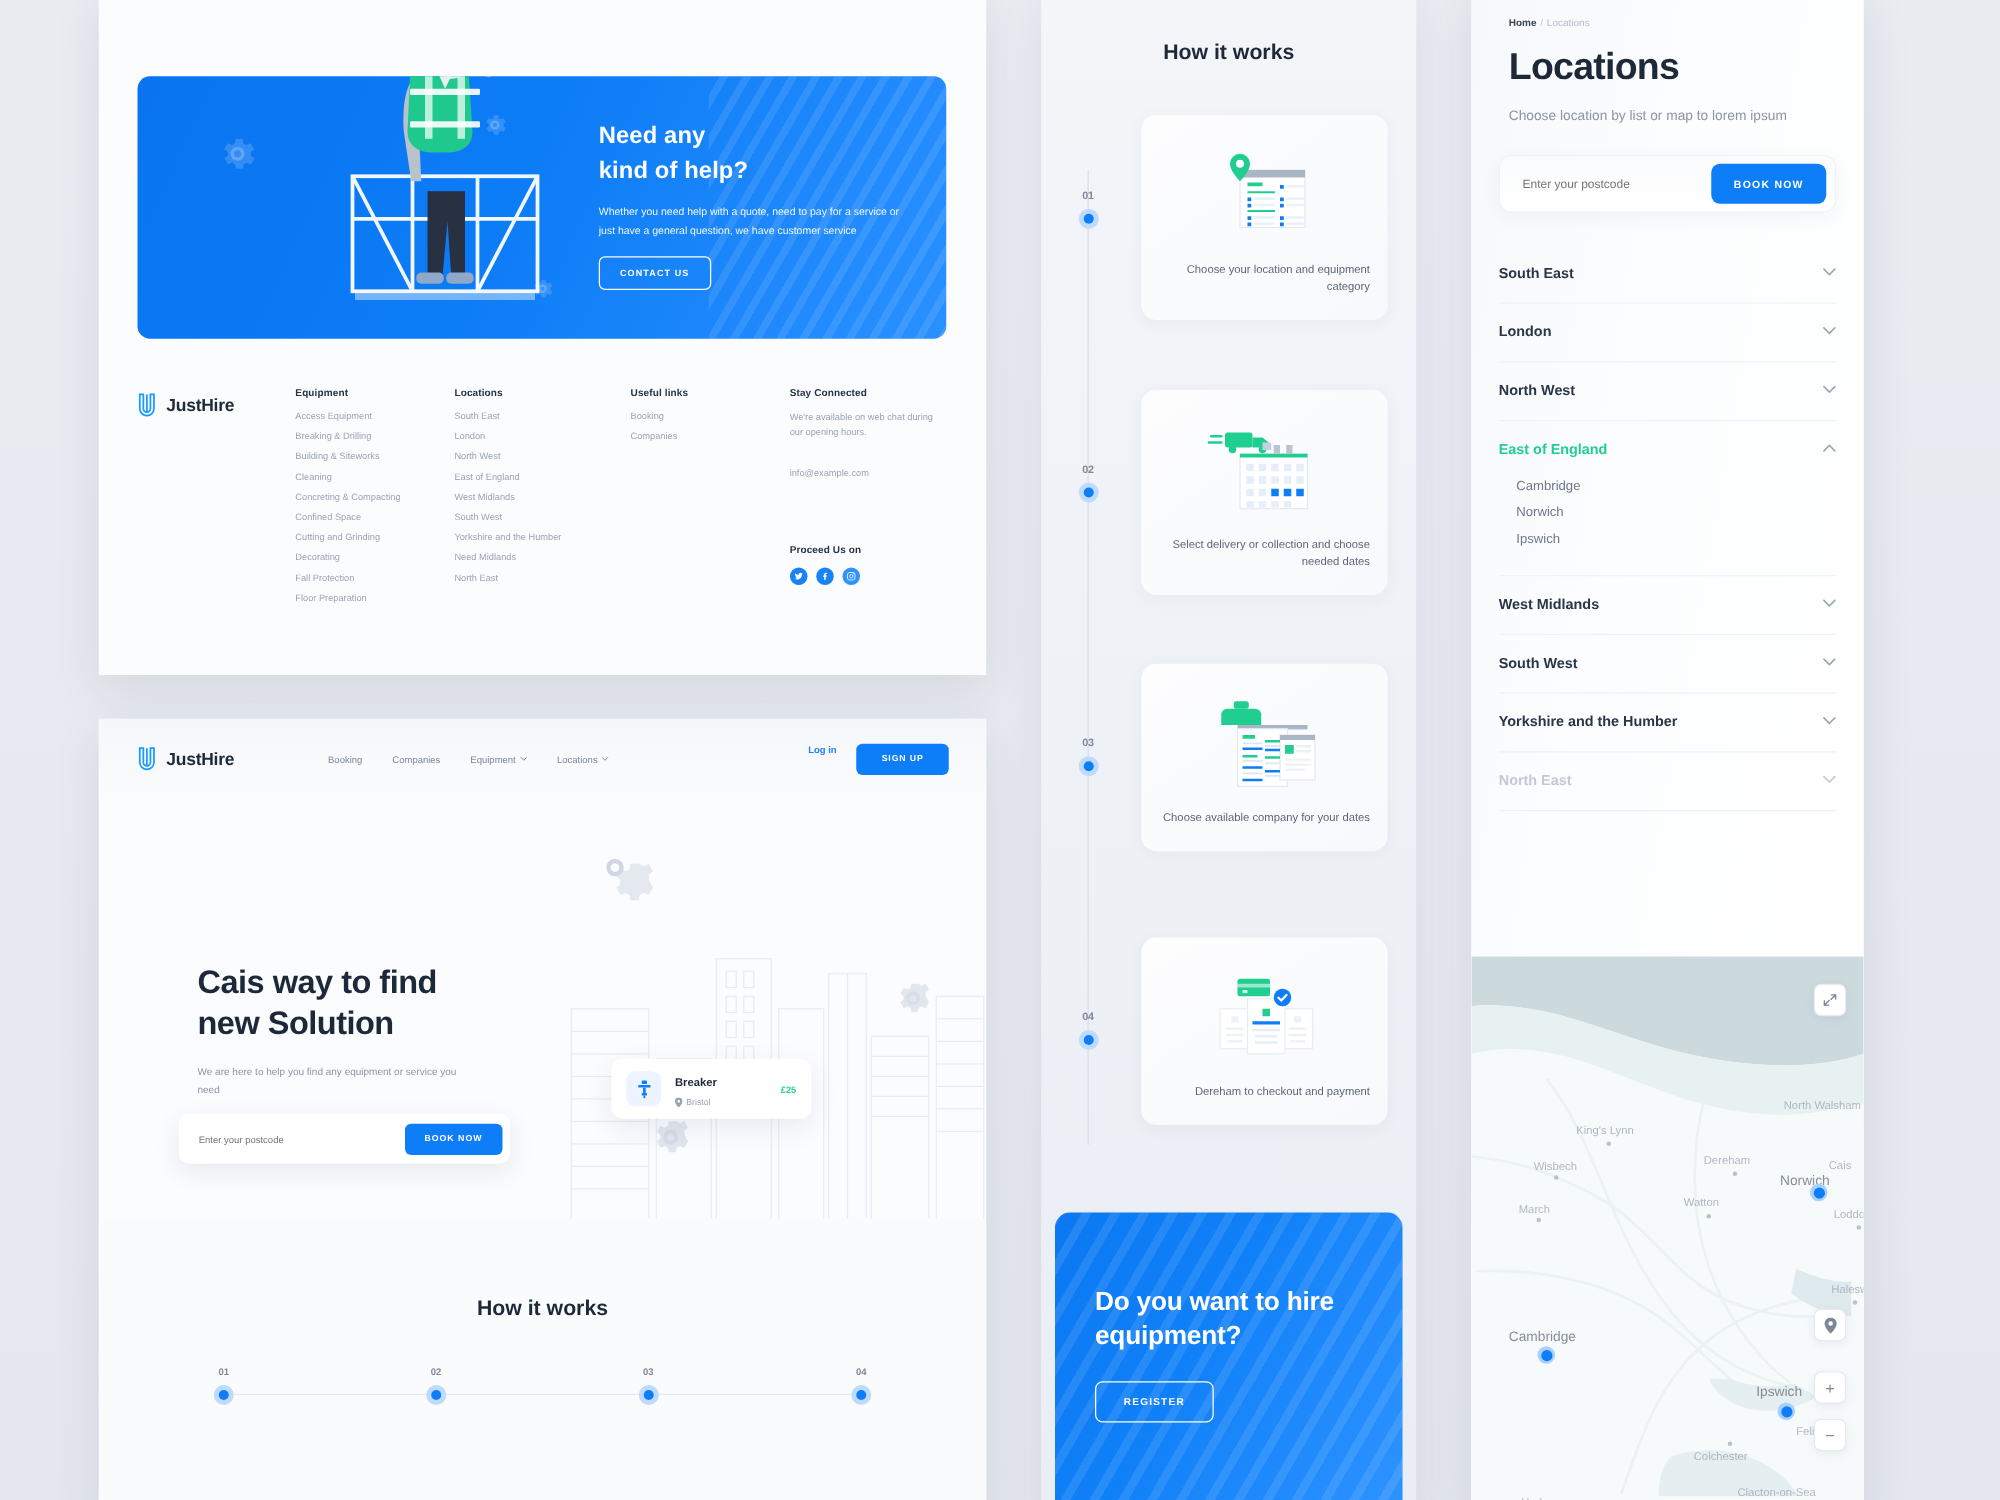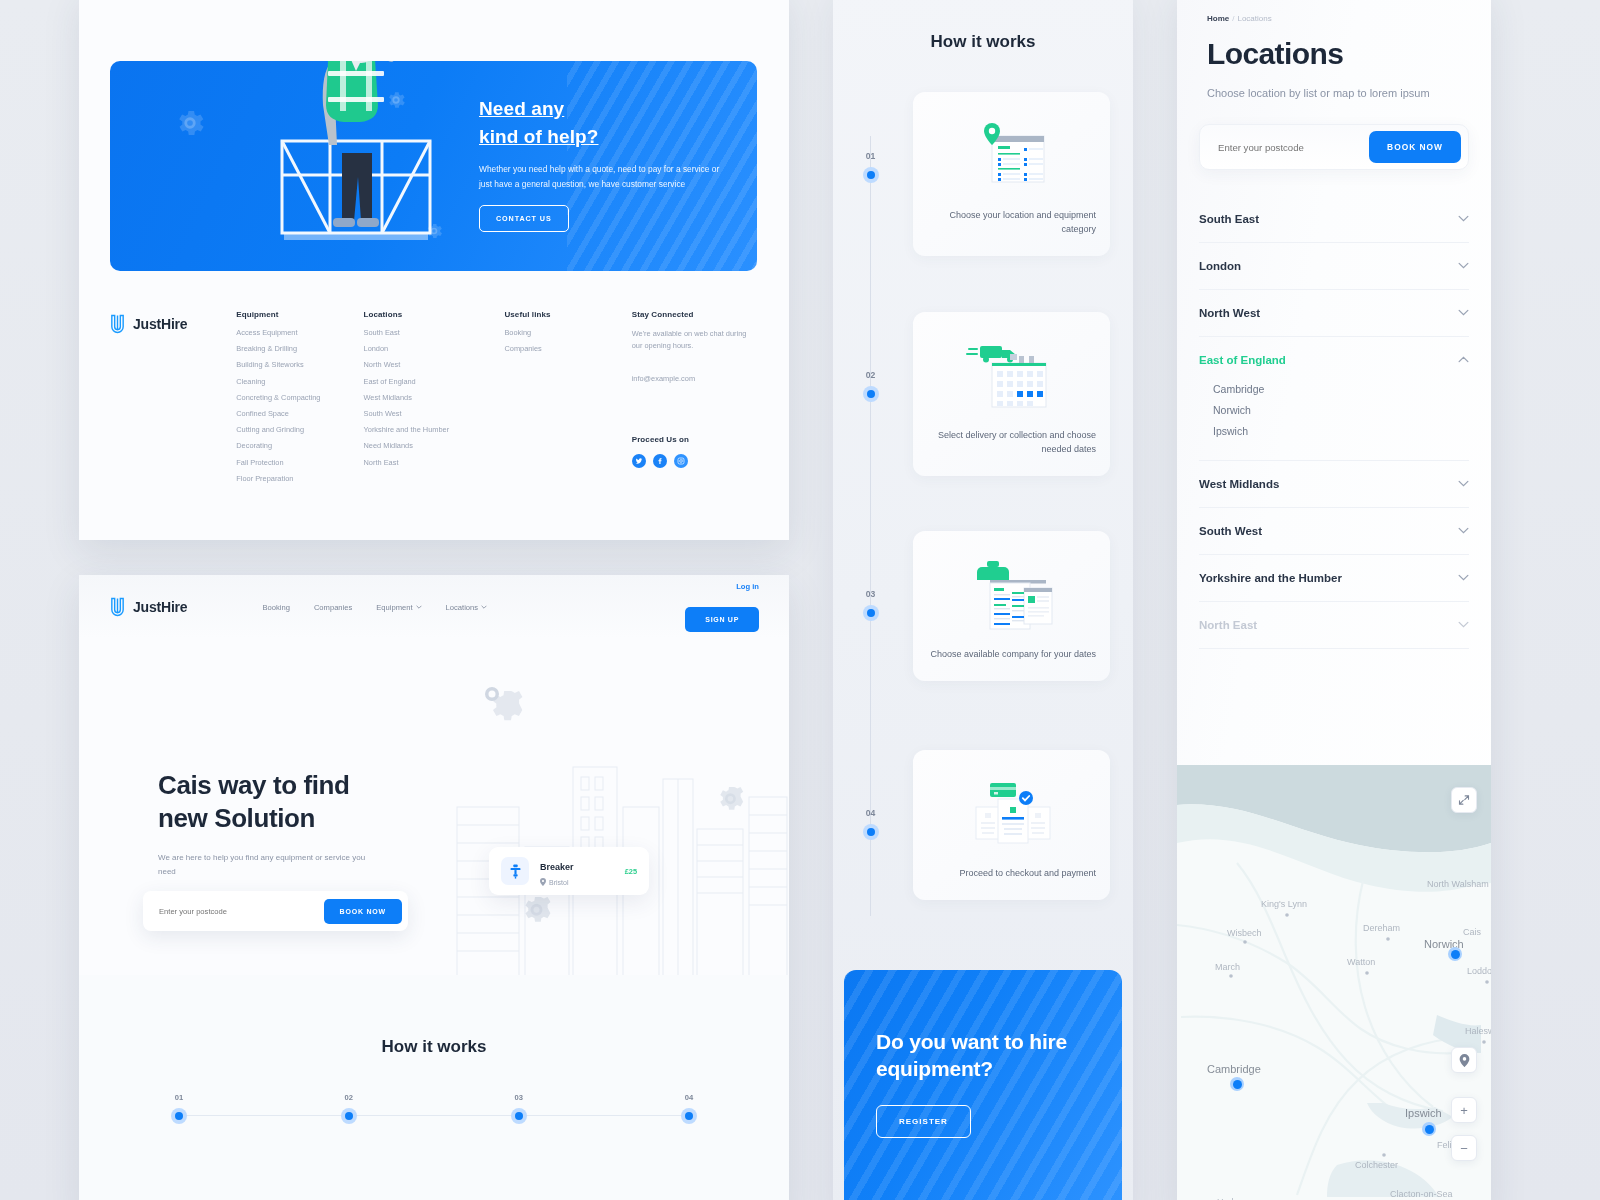--- a/index.html
+++ b/index.html
@@ -25,21 +25,21 @@
     position: absolute; left: 31px; top: 71px; width: 647px; height: 210px;
     border-radius: 10px; overflow: hidden;
     background: linear-gradient(115deg,#0a74f0 0%, #0c7cf6 45%, #2a90ff 100%);
   }
   .hero-card .stripes {
     position: absolute; right: 0; top: 0; width: 190px; height: 100%;
     background: repeating-linear-gradient(-60deg, rgba(255,255,255,.10) 0 6px, rgba(255,255,255,0) 6px 16px);
   }
   .gear { position: absolute; color: rgba(255,255,255,.22); }
   .hero-copy { position: absolute; left: 369px; top: 34px; width: 250px; color:#fff; }
-  .hero-copy h2 { font-size: 19px; line-height: 1.45; font-weight: 700; letter-spacing:.1px;text-decoration:underline;}
+  .hero-copy h2 { font-size: 19px; line-height: 1.45; font-weight: 700; letter-spacing:.1px;}
   .hero-copy p  { margin-top: 12px; font-size: 8.4px; line-height: 1.72; color: rgba(255,255,255,.93); }
   .contact-btn {
     margin-top: 14px; display:inline-block; border: 1.3px solid #fff; border-radius: 5px;
     padding: 8px 16px; font-size: 7.2px; font-weight: 700; letter-spacing: .9px; color:#fff; background: transparent;
     cursor: pointer;
   }
   .worker { position: absolute; left: 150px; top: -48px; width: 200px; height: 260px; }
 
   
   .footer { position:absolute; left:0; top:320px; width:100%; padding: 0 30px; }
@@ -62,21 +62,21 @@
   
   .panel-b {
     position: absolute; left: 79px; top: 575px; width: 710px; height: 640px;
     background: #fbfcfe;
     box-shadow: 0 12px 36px rgba(40,55,85,.10);
     overflow:hidden;
   }
   .navbar { height: 64px; display:flex; align-items:center; padding: 0 30px; background: linear-gradient(180deg,#f5f7fa,#fbfcfe); }
   .nav-links { display:flex; gap: 24px; margin-left: 75px; }
   .nav-links a { font-size: 7.6px; color:#7d8799; text-decoration:none; display:flex; align-items:center; gap:3px;}
-  .nav-right { margin-left:auto; display:flex; align-items:flex-end; gap: 16px; flex-direction: column; }
+  .nav-right { margin-left:auto; display:flex; align-items:flex-start; gap: 16px; }
   .login { font-size: 7.6px; color:#1a82f7; text-decoration:none; font-weight:600;}
   .signup { background:#0d7ef8; color:#fff; border:none; border-radius:5px; padding:9px 20px; font-size:7px; font-weight:700; letter-spacing:.7px; cursor:pointer;}
   .hero2 { position:relative; height: 360px; }
   .hero2 h1 { position:absolute; left:79px; top:130px; width: 280px; font-size: 26px; line-height:1.28; font-weight:700; color:#1d2839; letter-spacing:-.4px;}
   .hero2 .sub { position:absolute; left:79px; top:212px; width:215px; font-size: 8px; line-height:1.72; color:#8b94a6; }
   .searchbox { position:absolute; left:64px; top:252px; width:265px; height:40px; background:#fff; border-radius:8px; box-shadow:0 6px 20px rgba(40,60,100,.10); display:flex; align-items:center; padding: 0 6px 0 16px;}
   .searchbox input { flex:1; border:none; outline:none; font-size:7.6px; color:#9aa3b4; font-family:inherit; background:transparent;}
   .booknow { background:#0d7ef8; color:#fff; border:none; border-radius:5px; padding:9px 16px; font-size:7px; font-weight:700; letter-spacing:.8px; cursor:pointer;}
   .cityart { position:absolute; right:0; top:40px; width: 340px; height: 300px; }
   .eqcard { position:absolute; background:#fff; border-radius:9px; box-shadow:0 7px 22px rgba(40,60,100,.09); display:flex; align-items:center; padding:9px 12px; }
@@ -638,21 +638,21 @@
               <rect x="65" y="48" width="14" height="2"></rect>
               <rect x="66" y="53" width="12" height="2"></rect>
             </g>
           <rect x="24" y="4" width="26" height="14" rx="2" fill="#20ce90"></rect>
           <rect x="24" y="8" width="26" height="3" fill="#fff" opacity=".55"></rect>
           <rect x="28" y="13" width="4" height="2.5" fill="#fff" opacity=".8"></rect>
           <circle cx="60" cy="19" r="7" fill="#0d7ef8"></circle>
           <path d="M56.8 19.2l2.2 2.2 4.2-4.4" fill="none" stroke="#fff" stroke-width="1.8" stroke-linecap="round"></path>
         </svg>
       </div>
-      <p>Proceed to checkout and payment</p>
+      <p>Dereham to checkout and payment</p>
     </div>
 
     <div class="cta-blue">
       <div class="stripes2"></div>
       <h2>
         <span>Do you want to hire</span>
         <span>equipment?</span>
       </h2>
       <button class="reg-btn">REGISTER</button>
     </div>

